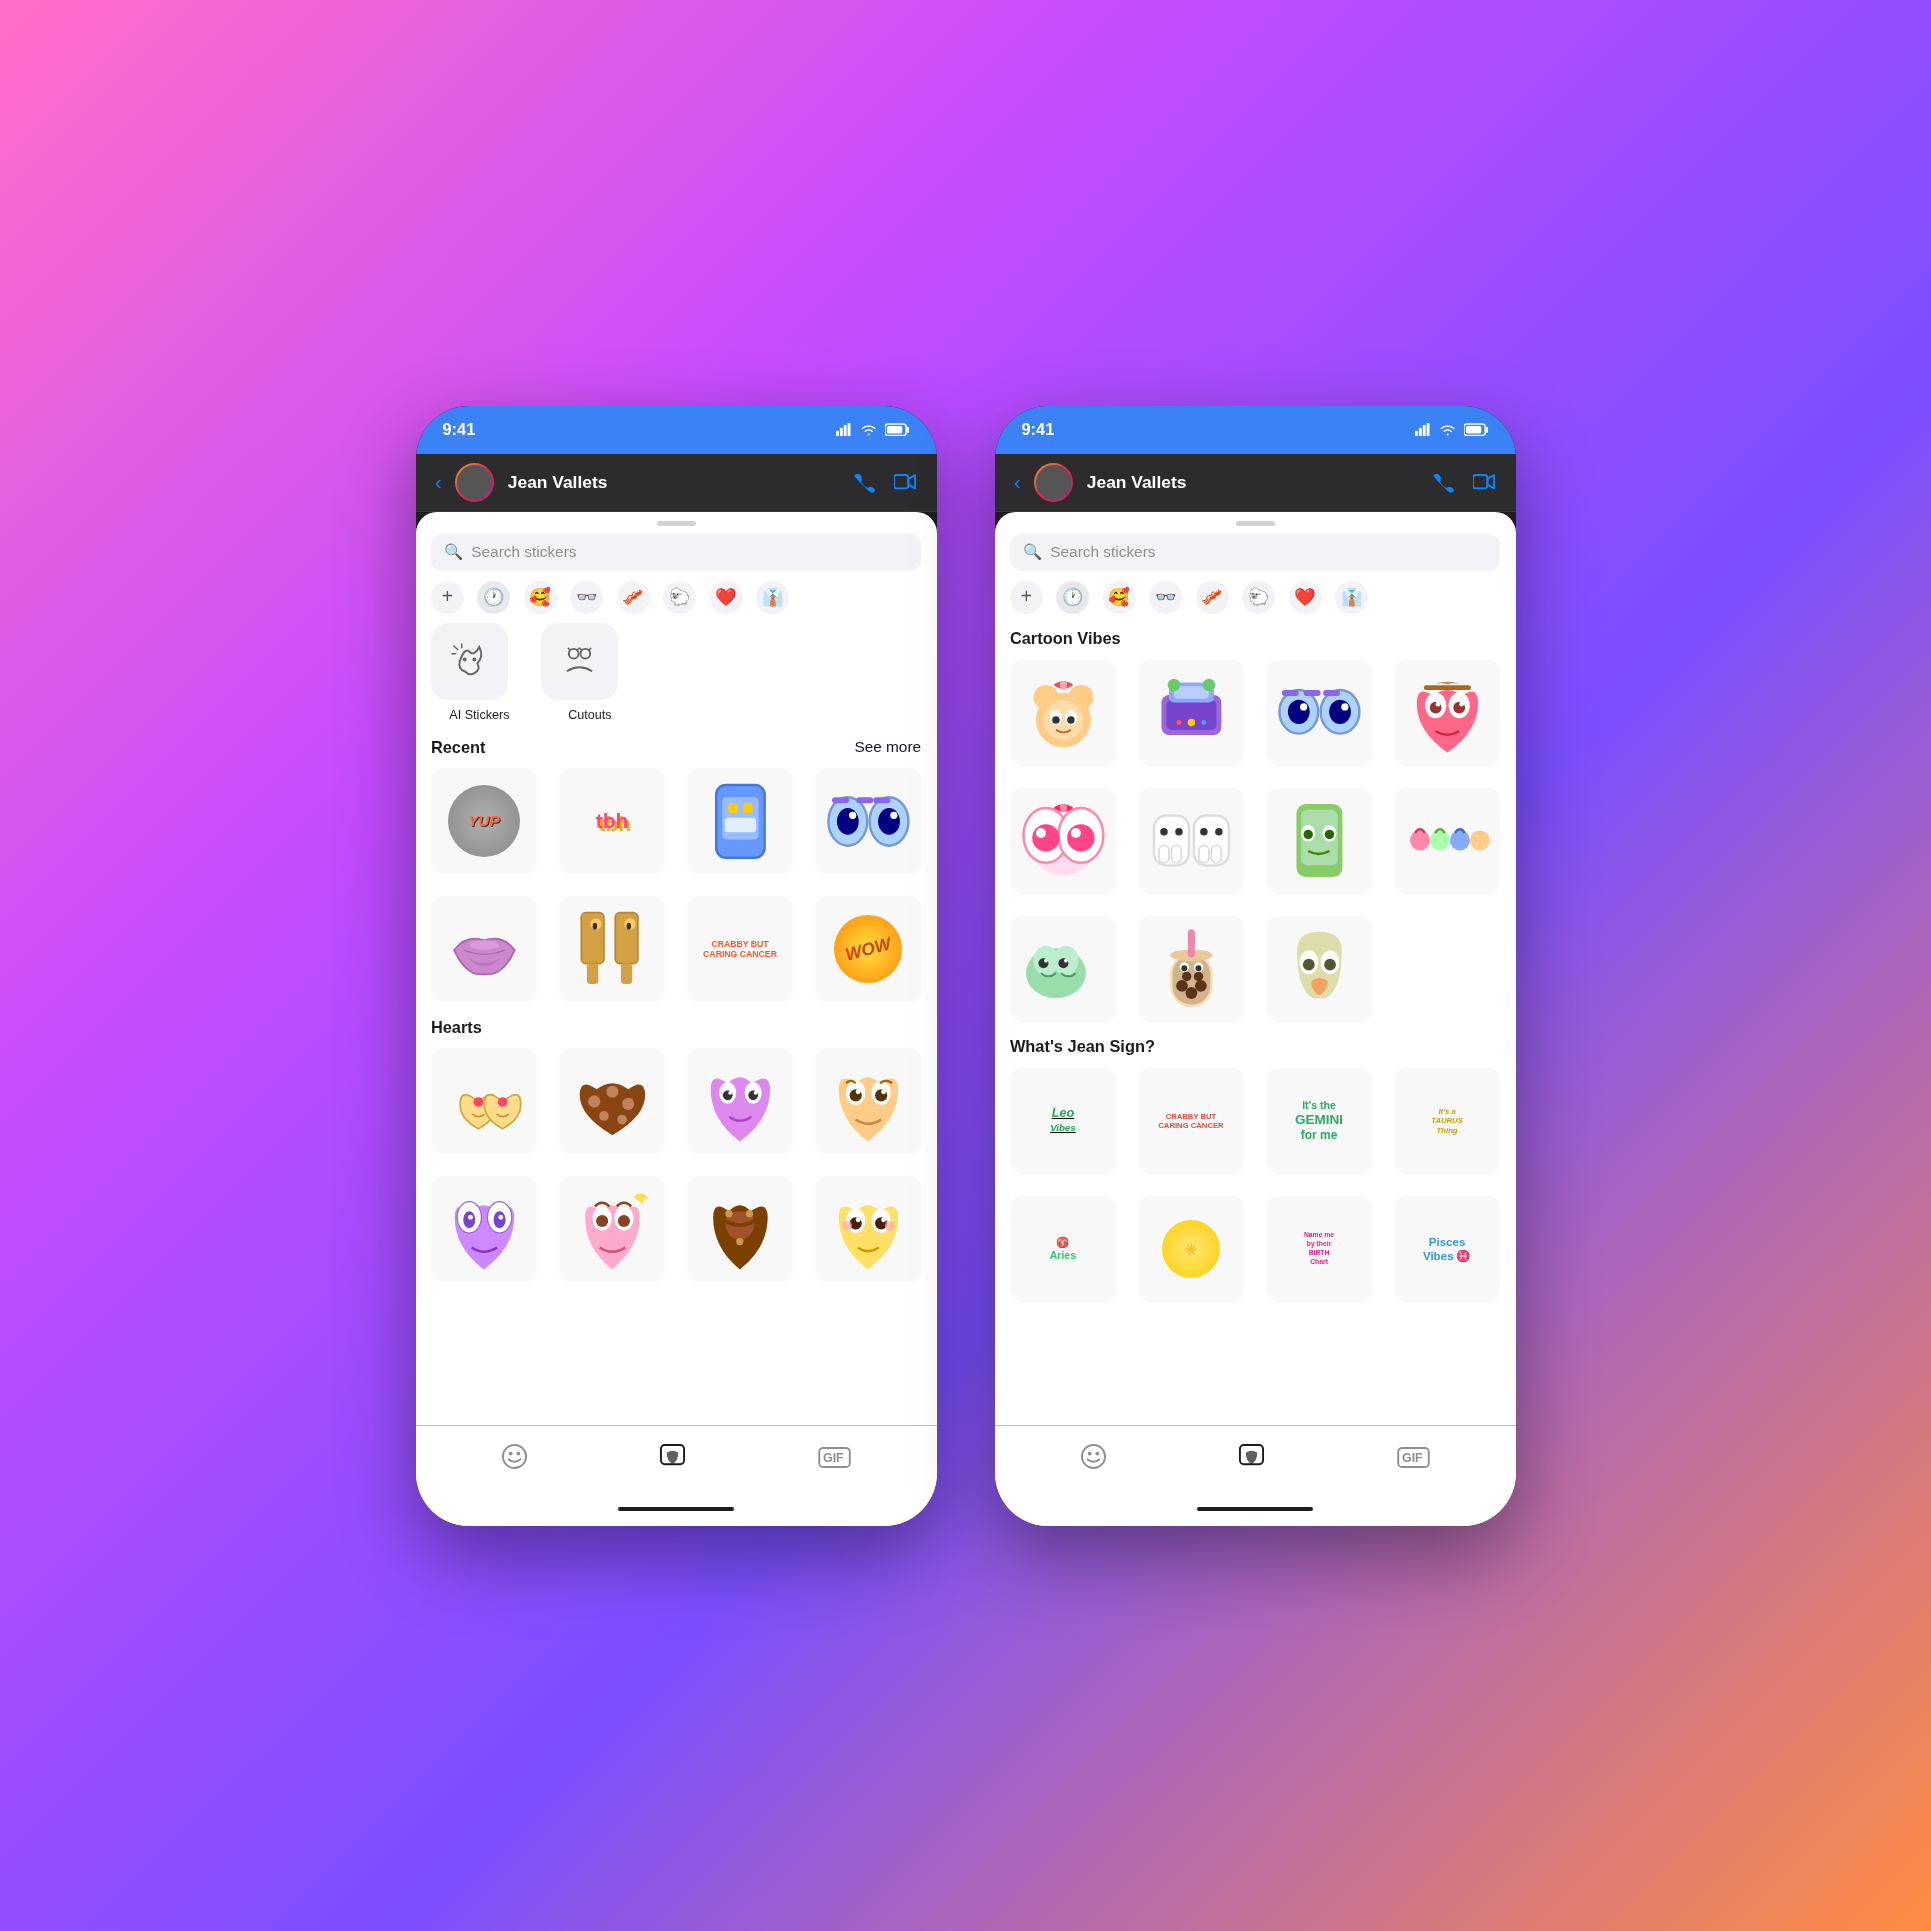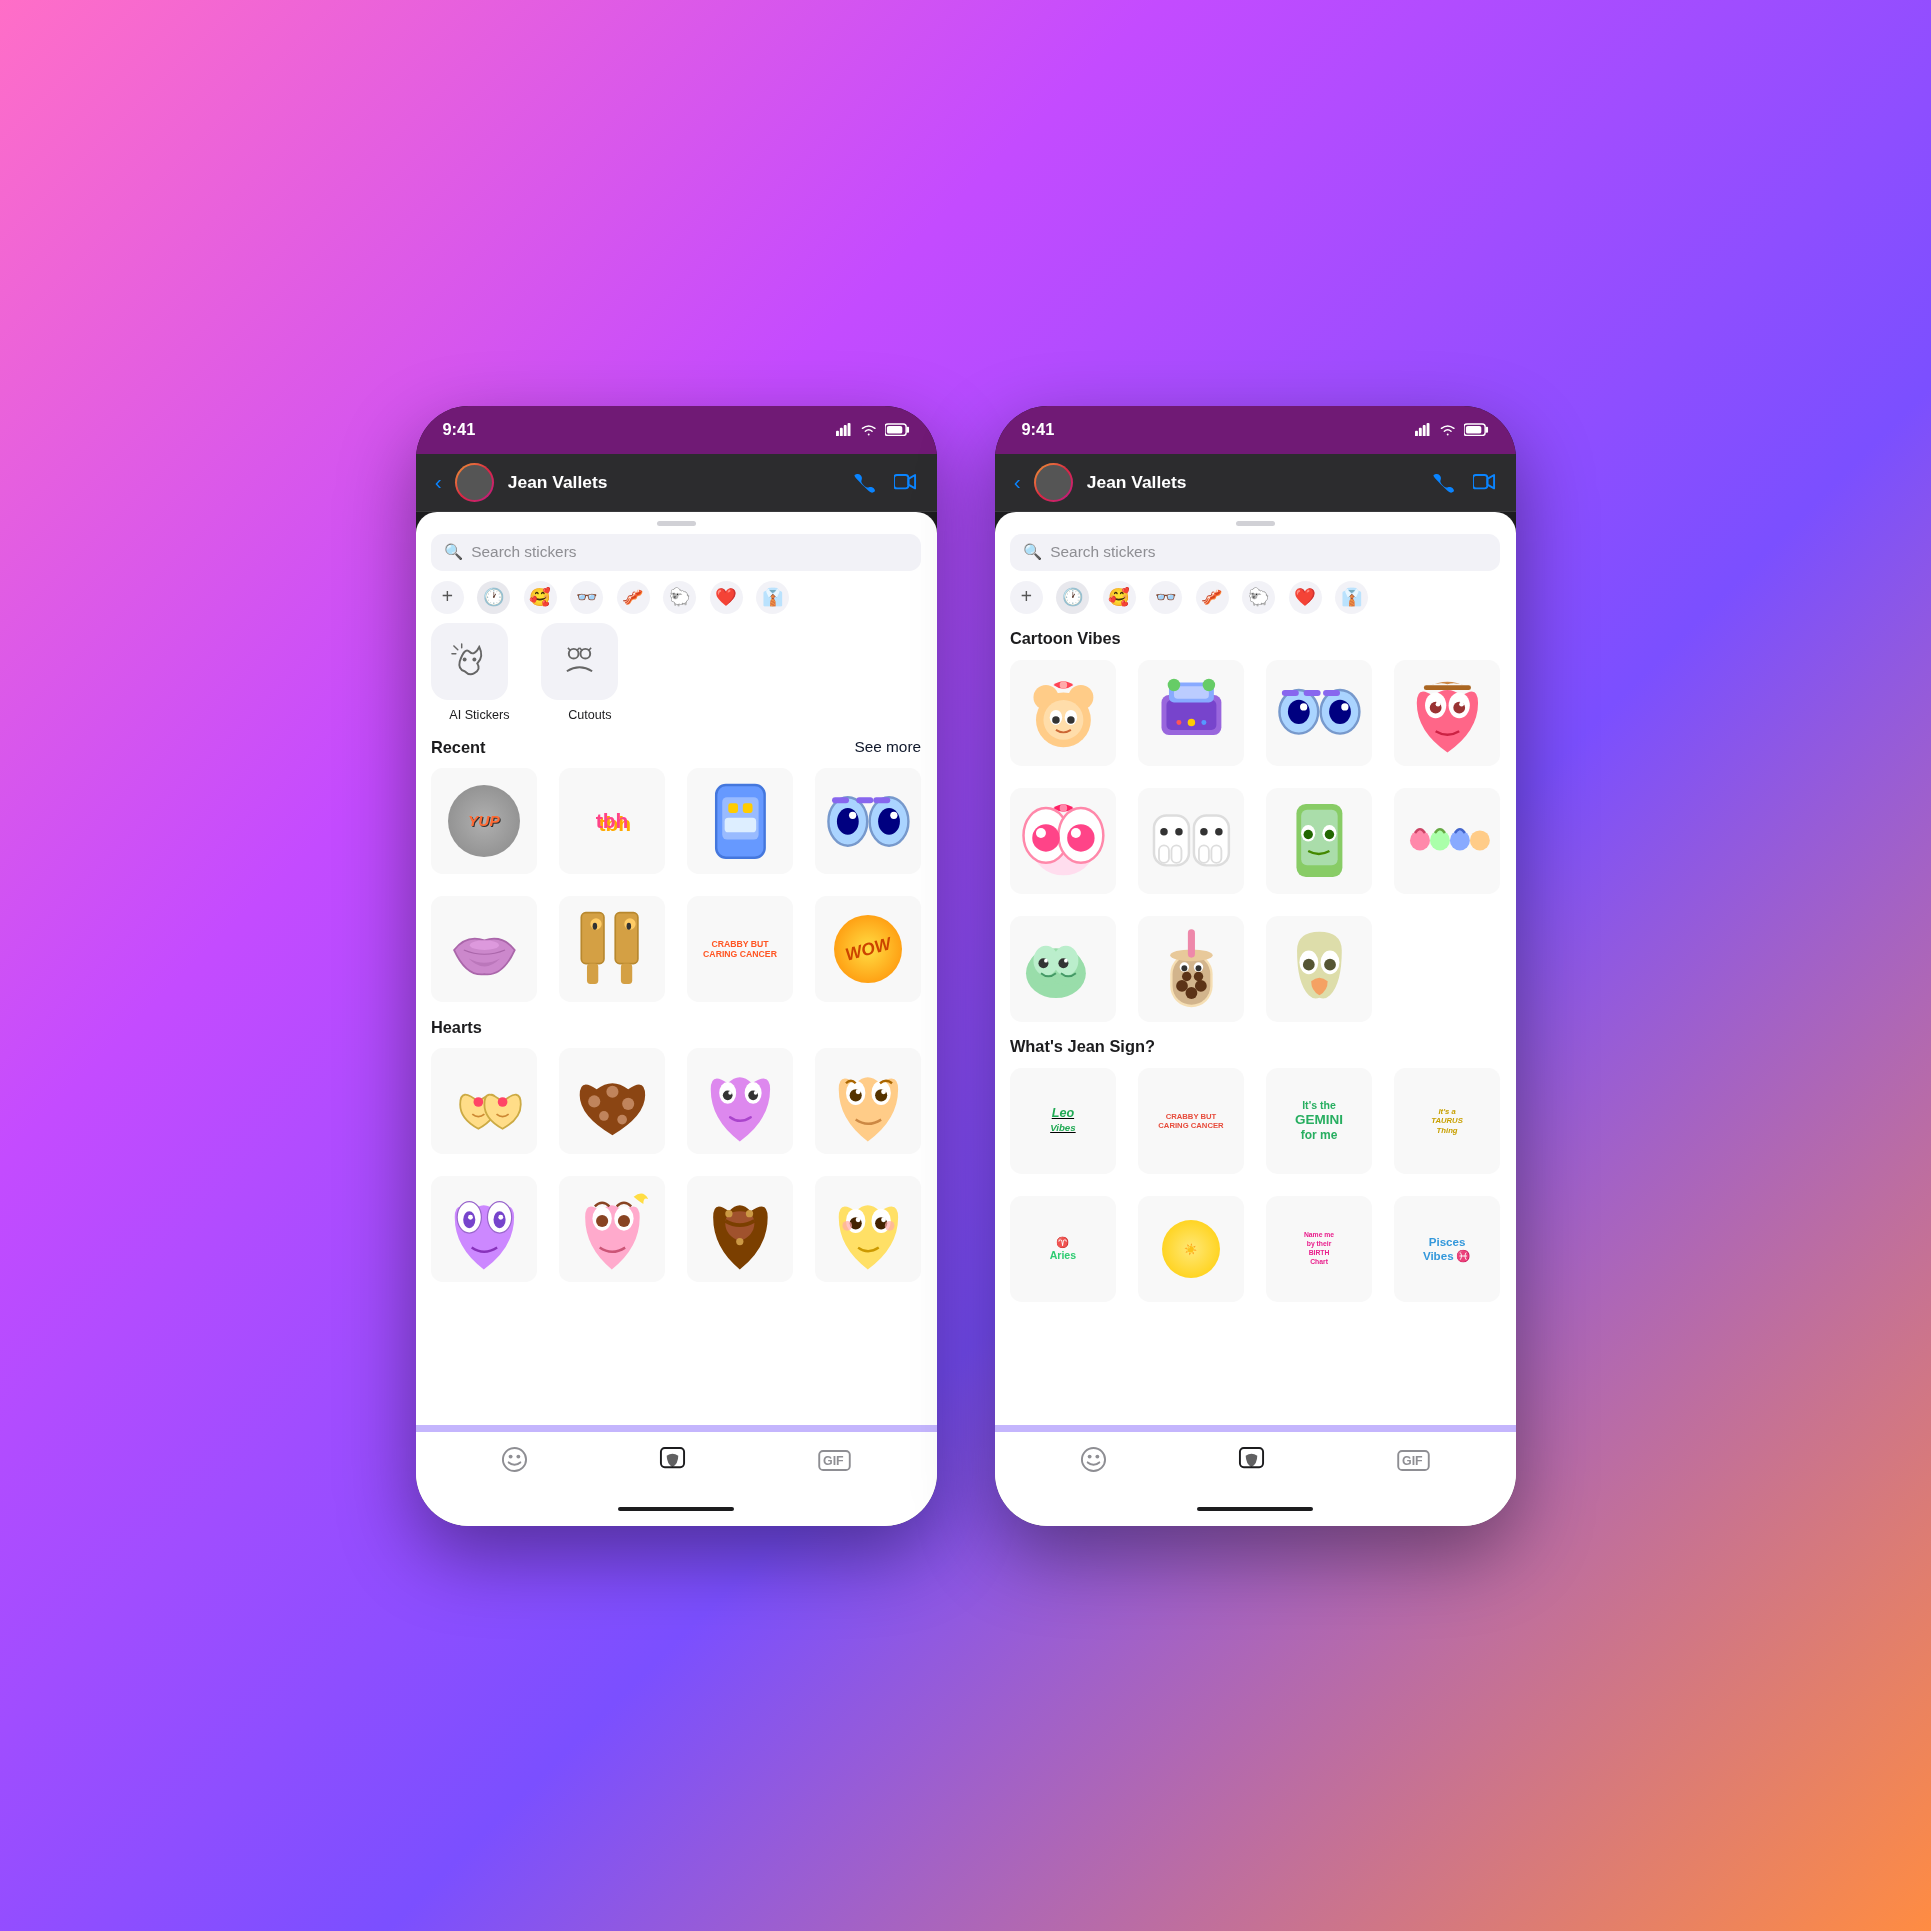--- a/index.html
+++ b/index.html
@@ -19,21 +19,21 @@
       height: 1120px;
       background: #1c1c1e;
       border-radius: 53px;
       padding: 0;
       position: relative;
       box-shadow: 0 29px 77px rgba(0,0,0,0.4);
       overflow: hidden;
     }
 
     .status-bar {
-      background: #701a75;
+      background: #3b82f6;
       height: 48px;
       display: flex;
       align-items: center;
       justify-content: space-between;
       padding: 0 27px;
       color: white;
       font-size: 16.4px;
       font-weight: 600;
     }
 
@@ -243,21 +243,21 @@
       overflow: hidden;
     }
 
     .sticker-cell svg, .sticker-cell .sticker-art {
       width: 80%;
       height: 80%;
     }
 
     .bottom-bar {
       height: 68px;
-      border-top: 7px solid #c4b5fd;
+      border-top: 1px solid #c4b5fd;
       display: flex;
       align-items: center;
       justify-content: space-around;
       padding: 0 19.3px;
       background: white;
       border-radius: 0 0 0 0;
     }
 
     .bottom-icon {
       font-size: 25px;

